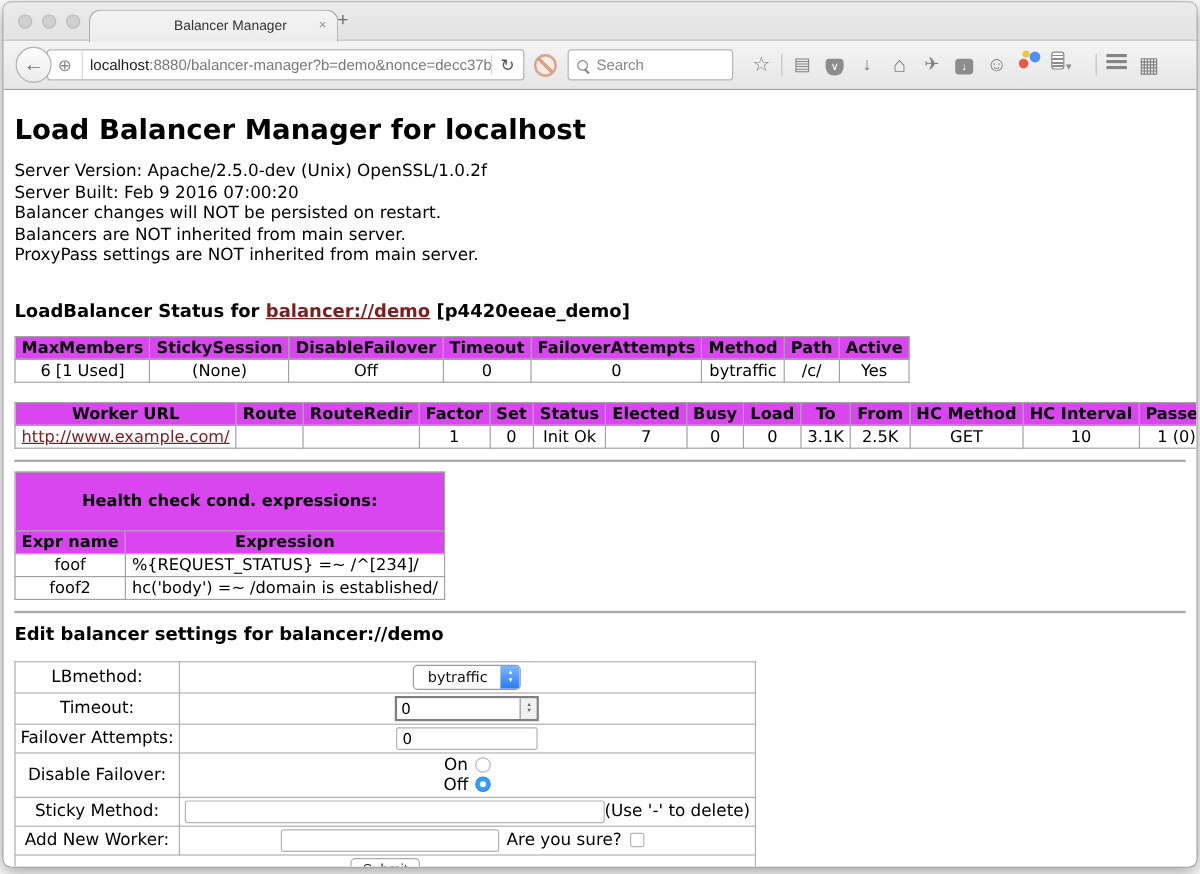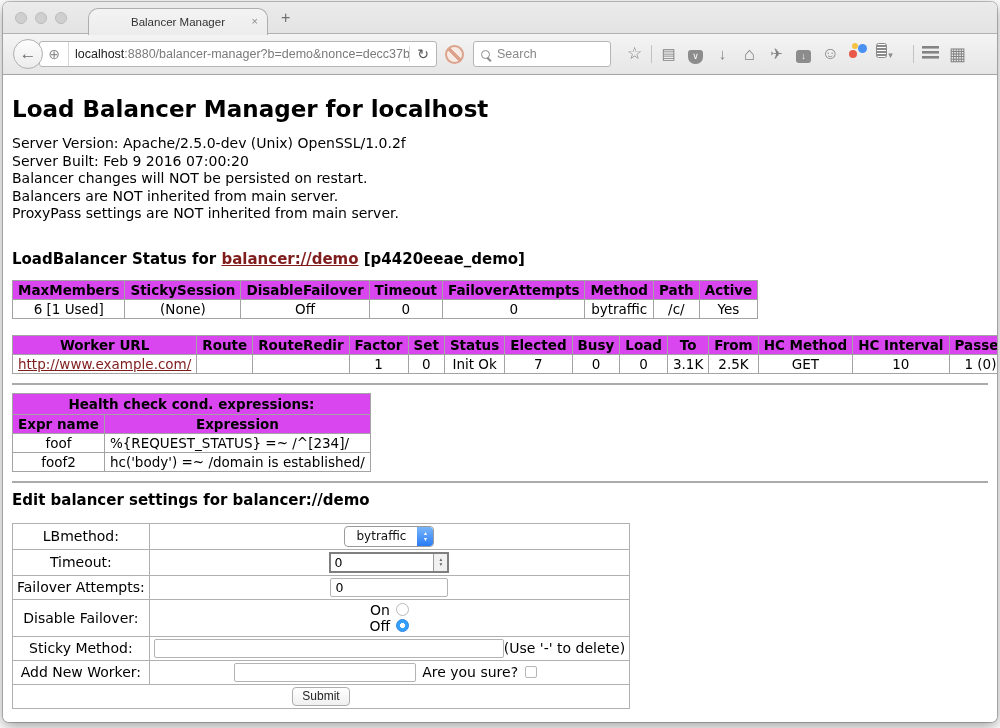--- a/index.html
+++ b/index.html
@@ -11,23 +11,23 @@
   .window {
     position:absolute; left:3px; top:2px; right:3px; bottom:6px;
     border-radius:6px; overflow:hidden; background:#fff;
     box-shadow:0 4px 14px rgba(0,0,0,.38), 0 0 0 1px rgba(0,0,0,.22);
   }
   
   .tabstrip { position:relative; height:31px; background:linear-gradient(#ebebeb,#e3e3e3); border-bottom:1px solid #b2b2b2; }
   .traffic { position:absolute; left:12px; top:10px; display:flex; gap:8px; }
   .traffic span { width:12px; height:12px; border-radius:50%; background:#cfcfcf; border:1px solid #bcbcbc; box-sizing:border-box; }
   .tab {
-    position:absolute; left:85px; top:6px; width:178px; height:26px; z-index:2;
+    position:absolute; left:71px; top:6px; width:178px; height:26px; z-index:2;
     background:linear-gradient(#f3f3f3,#ececec); border:1px solid #aeaeae; border-bottom:none;
-    border-radius:10px 10px 0 0; display:flex; align-items:center; justify-content:center;
+    border-radius:10px 10px 0 0; display:flex; align-items:center; justify-content:center;padding-left:28px;
   }
   .tab-title { font-size:11.5px; color:#333; }
   .tab-close { position:absolute; right:9px; top:6px; font-size:11px; color:#8a8a8a; cursor:default; }
   .newtab { position:absolute; left:278px; top:7px; font-size:16px; color:#6f6f6f; }
   
   .toolbar {
     height:40px; background:linear-gradient(#f4f4f4,#e6e6e6); border-bottom:1px solid #a5a5a5;
     display:flex; align-items:center; padding:0 10px; position:relative; z-index:1;
   }
   .back-btn {
@@ -82,21 +82,21 @@
   .server-info { margin-top:13px; font-size:14px; line-height:17.6px; }
   .h3 { font-size:15px; font-weight:bold; margin:27px 0 0; }
   a.plink { color:#7f1d1d; text-decoration:underline; }
   table.grid { border-collapse:collapse; font-size:13.5px; border:1px solid #8e8e8e; }
   table.grid th { background:#d946ef; font-weight:bold; }
   table.grid th, table.grid td { border:1px solid #a3a3a3; padding:1px 5px; text-align:center; white-space:nowrap; }
   .t-balancer { margin-top:12px; }
   .t-worker { margin-top:16px; }
   .t-worker td.cell-url, .t-health td.expr { text-align:left; }
   .t-health { margin-top:1px; }
-  .t-health th.span-title { padding:2px 8px; }
+  .t-health th.span-title { padding:16px 8px; }
   hr.rule { border:none; height:2px; background:#ababab; margin:9px 0 8px; }
   hr.rule-bottom { border:none; height:3px; background:#9c9c9c; margin:13px 0 0; }
   
   .t-form { border-collapse:collapse; border:1px solid #8e8e8e; font-size:14px; margin-top:14px; width:594px; }
   .t-form td { border:1px solid #b0b0b0; padding:2px 4px; }
   .t-form td.lbl { width:108px; text-align:center; white-space:nowrap; }
   .t-form td.val { text-align:center; }
   .ctl-row { display:flex; align-items:center; justify-content:center; gap:6px; }
   input.txt { height:17px; border:1px solid #b3b3b3; border-radius:2px; font-size:12.5px; padding:0 4px; font-family:"DejaVu Sans",sans-serif; box-sizing:content-box; background:#fff; }
   .num-wrap { display:inline-flex; align-items:stretch; border:2px solid #7f7f7f; background:#fff; width:116px; height:17px; vertical-align:middle; }

